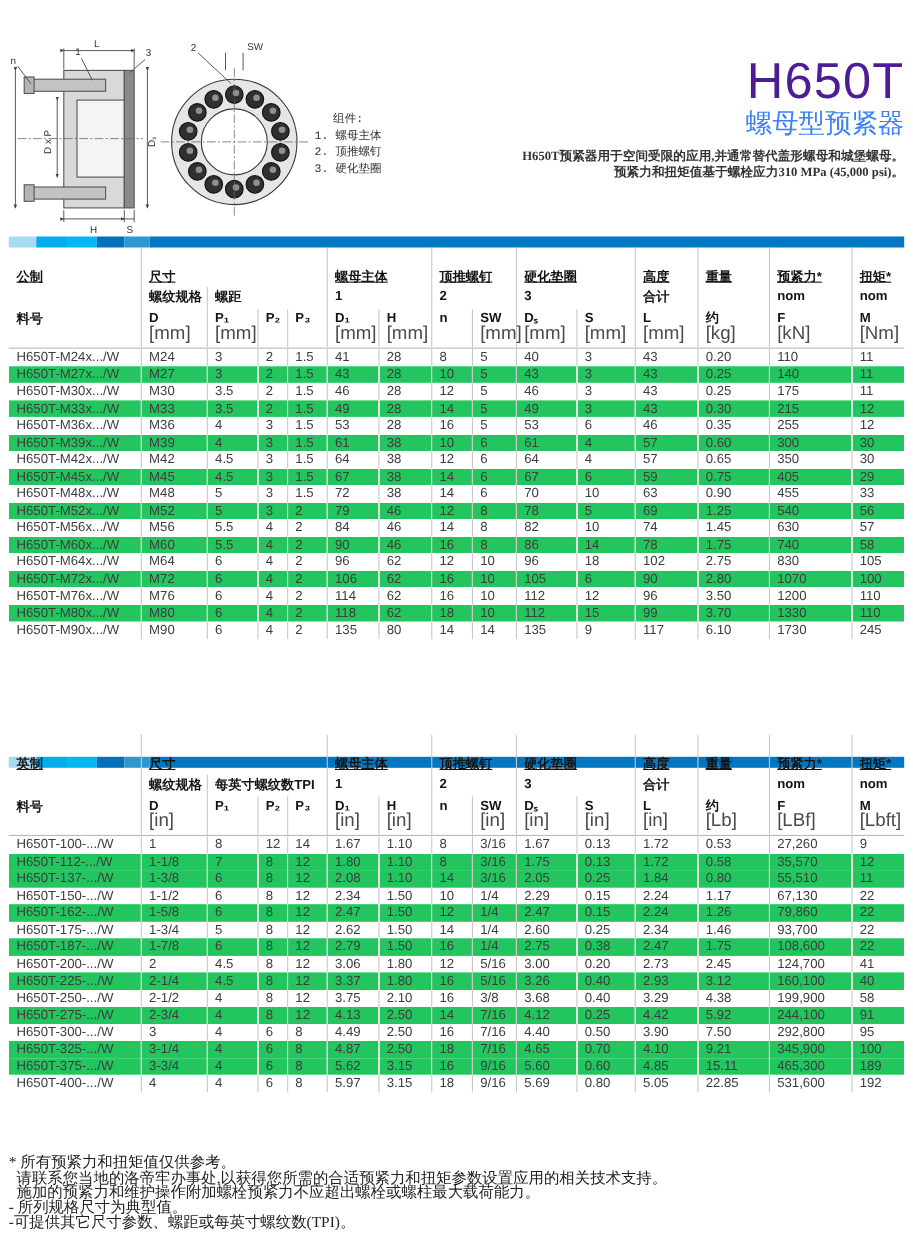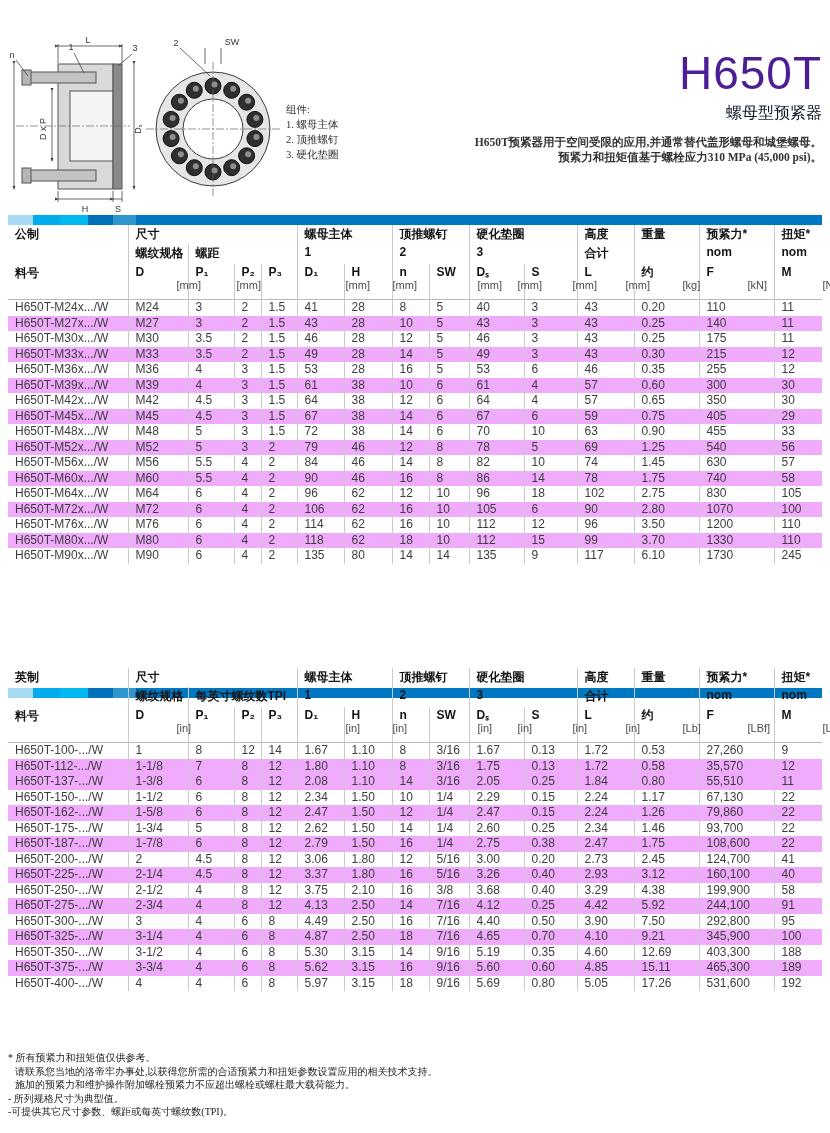--- a/index.html
+++ b/index.html
@@ -2,62 +2,62 @@
 <html><head>
 <meta charset="utf-8">
 <style>
   html,body{margin:0;padding:0;background:#fff;}
   .page{position:relative;width:830px;height:1133px;background:#fff;overflow:hidden;
         font-family:"Liberation Sans",sans-serif;color:#333;}
 
   
   .titleblock{position:absolute;top:48px;right:8px;text-align:right;}
   .model{font-size:46px;line-height:50px;font-weight:400;color:#4c1d95;letter-spacing:1px;}
-  .sub{font-size:16px;line-height:30px;color:#0f172a;}
+  .sub{font-size:24px;line-height:30px;color:#3b82f6;}
   .desc{font-family:"Liberation Serif",serif;font-size:11.5px;font-weight:bold;
         color:#333;line-height:15px;margin-top:7px;}
 
   
   .drawing{position:absolute;left:8px;top:36px;}
-  .legend{position:absolute;left:286px;top:102px;font-family:Liberation Serif, serif;
-          font-size:10.5px;color:#333;line-height:15px;}
+  .legend{position:absolute;left:286px;top:102px;font-family:Liberation Mono, monospace;
+          font-size:10.5px;color:#333;line-height:15px;text-align:center;}
   svg text{font-family:"Liberation Sans",sans-serif;fill:#333;}
 
   
   .bar{position:absolute;left:8px;width:814px;height:10px;display:flex;}
   .bar i{display:block;height:100%;}
   .bar .s1{width:25px;background:#a7daf3;}
   .bar .s2{width:27px;background:#00acec;}
   .bar .s3{width:28px;background:#00b9f3;}
   .bar .s4{width:25px;background:#0072bb;}
   .bar .s5{width:23px;background:#2e97d0;}
   .bar .s6{flex:1;background:#0077c3;}
   .bar1{top:215px;} .bar2{top:688px;}
 
   
   .dtable{position:absolute;left:8px;width:814px;border-collapse:collapse;
           table-layout:fixed;font-size:12px;color:#3d3d3d;}
   .t-metric{top:225px;} .t-imperial{top:668px;}
   .dtable th{font-weight:bold;text-align:left;color:#141414;font-size:12px;
              padding:1px 1px 1px 7px;vertical-align:top;white-space:nowrap;overflow:visible;}
-  .dtable thead tr.r1 th{padding-top:1px;height:17px;}
+  .dtable thead tr.r1 th{padding-top:18px;height:17px;text-decoration:underline;}
   .dtable thead tr.r2 th{height:18px;}
   .dtable thead tr.r3 th{height:33px;}
   .dtable thead{border-bottom:1px solid #b9b9b9;}
   .dtable td{padding:0 1px 0 7px;height:15.5px;line-height:15.5px;white-space:nowrap;
              overflow:hidden;color:#3d3d3d;}
-  .dtable tr.alt{background:#f0abfc;}
+  .dtable tr.alt{background:#22c55e;}
   .bl{border-left:1px solid #c9c9c9;}
-  .unit{font-weight:normal;color:#4a4a4a;font-size:11px;line-height:13px;margin-left:41px;}
+  .unit{font-weight:normal;color:#4a4a4a;font-size:17px;line-height:13px;}
   .cnum{text-align:center;}
   .lbl{line-height:14px;}
 
   
   .footnotes{position:absolute;left:8px;top:1051px;font-family:"Liberation Serif",serif;
-             font-size:10px;color:#222;line-height:13.5px;}
+             font-size:14px;color:#222;line-height:13.5px;}
   .footnotes .ind{padding-left:7px;}
 </style>
 </head>
 <body>
 
 <div class="page">
 
   <svg class="drawing" width="340" height="185" viewBox="0 0 340 185">
     <defs>
       <marker id="ar" markerWidth="8" markerHeight="8" refX="4" refY="2" orient="auto">
@@ -884,37 +884,20 @@
           <td class="bl">2.50</td>
           <td class="bl">18</td>
           <td class="bl">7/16</td>
           <td class="bl">4.65</td>
           <td class="bl">0.70</td>
           <td class="bl">4.10</td>
           <td class="bl">9.21</td>
           <td class="bl">345,900</td>
           <td class="bl">100</td>
         </tr>
-        <tr>
-          <td>H650T-350-.../W</td>
-          <td class="bl">3-1/2</td>
-          <td class="bl">4</td>
-          <td class="bl">6</td>
-          <td class="bl">8</td>
-          <td class="bl">5.30</td>
-          <td class="bl">3.15</td>
-          <td class="bl">14</td>
-          <td class="bl">9/16</td>
-          <td class="bl">5.19</td>
-          <td class="bl">0.35</td>
-          <td class="bl">4.60</td>
-          <td class="bl">12.69</td>
-          <td class="bl">403,300</td>
-          <td class="bl">188</td>
-        </tr>
         <tr class="alt">
           <td>H650T-375-.../W</td>
           <td class="bl">3-3/4</td>
           <td class="bl">4</td>
           <td class="bl">6</td>
           <td class="bl">8</td>
           <td class="bl">5.62</td>
           <td class="bl">3.15</td>
           <td class="bl">16</td>
           <td class="bl">9/16</td>
@@ -931,21 +914,21 @@
           <td class="bl">4</td>
           <td class="bl">6</td>
           <td class="bl">8</td>
           <td class="bl">5.97</td>
           <td class="bl">3.15</td>
           <td class="bl">18</td>
           <td class="bl">9/16</td>
           <td class="bl">5.69</td>
           <td class="bl">0.80</td>
           <td class="bl">5.05</td>
-          <td class="bl">17.26</td>
+          <td class="bl">22.85</td>
           <td class="bl">531,600</td>
           <td class="bl">192</td>
         </tr>
       </tbody>
   </table>
 
   <div class="footnotes">
     <div>* 所有预紧力和扭矩值仅供参考。</div>
     <div class="ind">请联系您当地的洛帝牢办事处,以获得您所需的合适预紧力和扭矩参数设置应用的相关技术支持。</div>
     <div class="ind">施加的预紧力和维护操作附加螺栓预紧力不应超出螺栓或螺柱最大载荷能力。</div>

